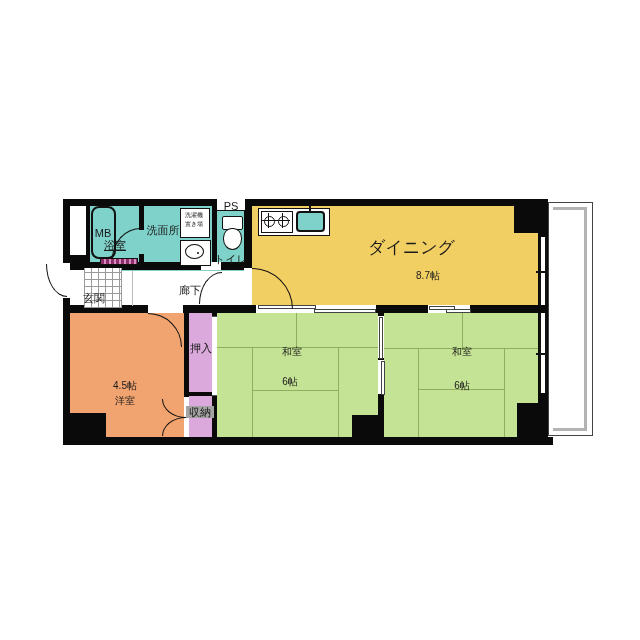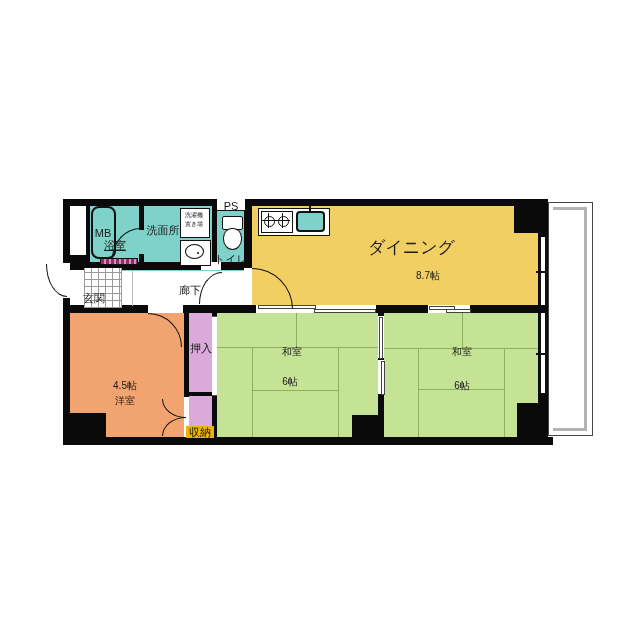--- a/index.html
+++ b/index.html
@@ -143,19 +143,19 @@
   <div class="lbl lbl-xs" style="left:181px;top:212px;width:26px;">洗濯機</div>
   <div class="lbl lbl-xs" style="left:181px;top:221px;width:26px;">置き場</div>
   <div class="lbl lbl-s" style="left:214px;top:253px;width:34px;">トイレ</div>
   <div class="lbl lbl-s" style="left:80px;top:292px;width:28px;">玄関</div>
   <div class="lbl lbl-s" style="left:176px;top:284px;width:28px;">廊下</div>
   <div class="lbl" style="left:368px;top:239px;width:64px;font-size:17px;">ダイニング</div>
   <div class="lbl" style="left:403px;top:270px;width:50px;">8.7帖</div>
   <div class="lbl" style="left:100px;top:351px;width:50px;margin-top:44px;">洋室</div>
   <div class="lbl" style="left:100px;top:380px;width:50px;">4.5帖</div>
   <div class="lbl lbl-s" style="left:189px;top:342px;width:24px;">押入</div>
-  <div class="lbl lbl-s" style="left:186px;top:426px;width:28px;background:#eab308;">収納</div>
+  <div class="lbl lbl-s" style="left:186px;top:406px;width:28px;background:#a3a3a3;">収納</div>
   <div class="lbl" style="left:267px;top:346px;width:50px;">和室</div>
   <div class="lbl" style="left:265px;top:376px;width:50px;">6帖</div>
   <div class="lbl" style="left:437px;top:346px;width:50px;">和室</div>
   <div class="lbl" style="left:437px;top:380px;width:50px;">6帖</div>
 
 </div>
 
 </body></html>

